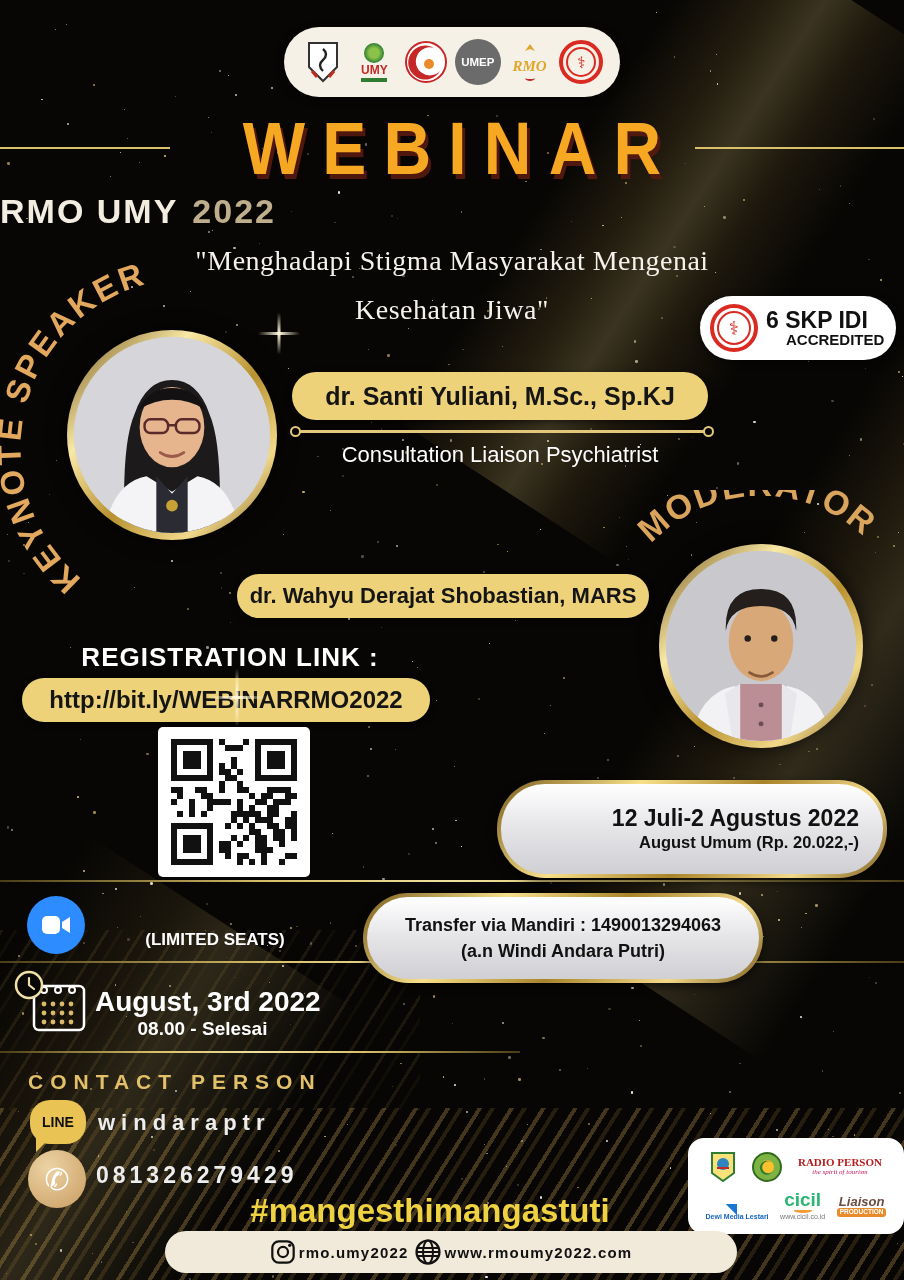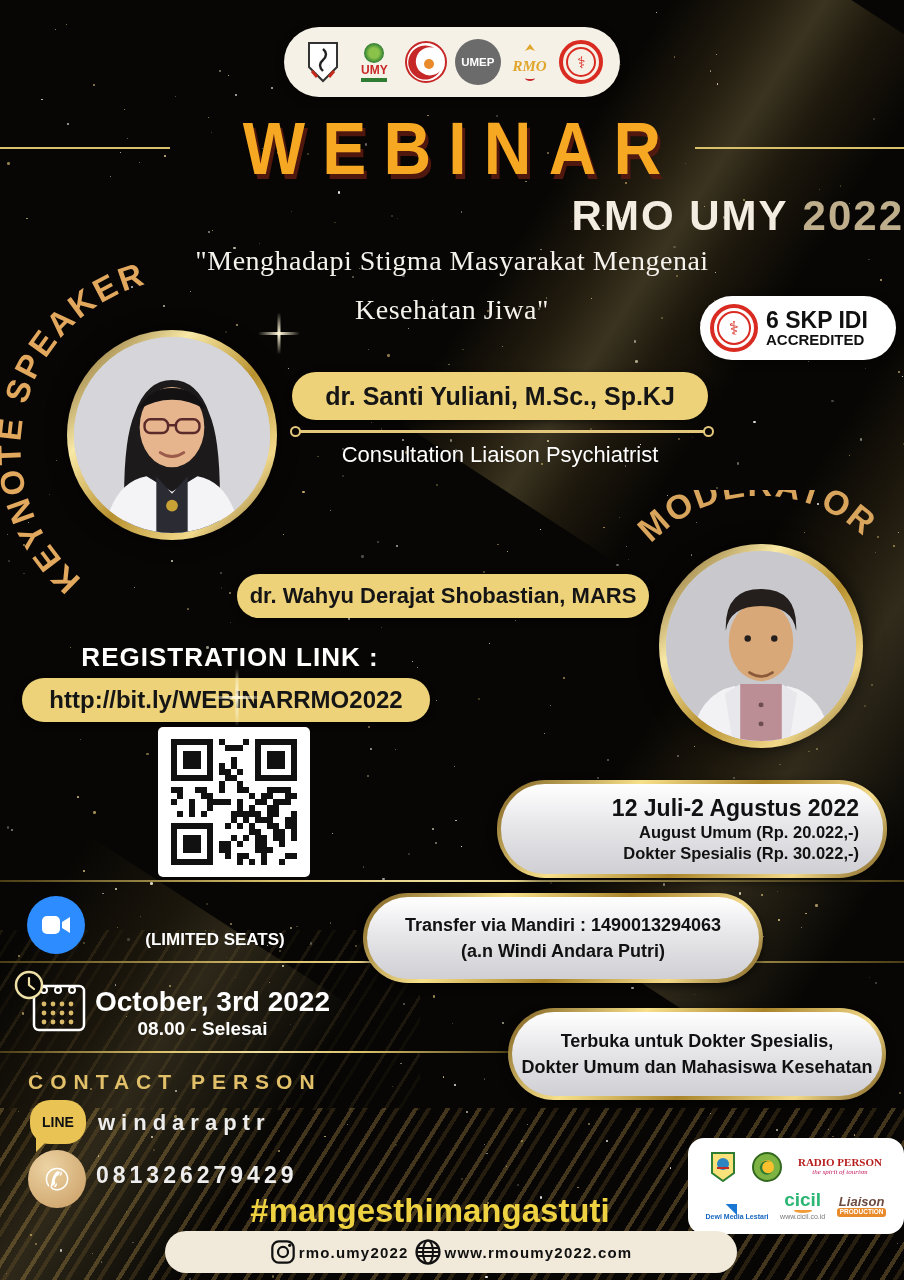--- a/index.html
+++ b/index.html
@@ -24,32 +24,32 @@
   .logo-strip{ position:absolute; left:284px; top:27px; width:336px; height:70px;
     background:#F6F1E6; border-radius:35px; display:flex; align-items:center;
     justify-content:space-evenly; padding:0 10px; box-shadow:0 2px 8px rgba(0,0,0,.5); }
   .mini-logo{ width:46px; height:46px; display:flex; flex-direction:column; align-items:center; justify-content:center; font-weight:800; }
 
   .gold-line{ position:absolute; height:2px; background:#D9C06A; }
 
   .title{ position:absolute; left:0; right:0; top:106px; text-align:center;
     font-size:66px; font-weight:800; color:#F7A823; letter-spacing:.26em; padding-left:.26em;
     text-shadow:3px 4px 0 rgba(88,26,16,.9); transform:scaleY(1.12); transform-origin:top; }
-  .subtitle{ position:absolute; left:0; right:0; top:192px; text-align:right; font-weight:800; font-size:42px; letter-spacing:2px; }
+  .subtitle{ position:absolute; left:0; right:0; top:192px; text-align:left; font-weight:800; font-size:34px; letter-spacing:2px; }
   .subtitle .org{ color:#F2EDE0; } .subtitle .year{ color:#BFAE8C; margin-left:14px; }
   .quote{ position:absolute; left:0; right:0; top:236px; text-align:center;
     font-family:"Liberation Serif","DejaVu Serif",serif; font-size:28px; color:#F5F2EC; line-height:49px; letter-spacing:.5px; }
 
   .skp-badge{ position:absolute; left:700px; top:296px; width:196px; height:64px; background:#fff;
     border-radius:32px; display:flex; align-items:center; gap:8px; padding:0 10px; box-shadow:0 2px 8px rgba(0,0,0,.5); }
   .idi-ring{ width:48px; height:48px; border-radius:50%; border:4px solid #D92B21; display:flex; align-items:center; justify-content:center; flex:0 0 auto; }
   .idi-ring .inner{ width:34px; height:34px; border-radius:50%; border:2px solid #D92B21; display:flex; align-items:center; justify-content:center; color:#D92B21; font-size:19px; }
   .skp-text{ color:#111; line-height:1.05; }
   .skp-text .l1{ font-size:23px; font-weight:800; }
-  .skp-text .l2{ font-size:15px; font-weight:800; }
+  .skp-text .l2{ font-size:15px; font-weight:800;margin-left:20px; }
 
   .curved-svg{ position:absolute; pointer-events:none; }
   .photo-ring{ position:absolute; border-radius:50%; padding:7px;
     background:linear-gradient(135deg,#6d4f16,#f9e9a6 30%,#b8912f 55%,#f2d98a 78%,#6d4f16);
     box-shadow:0 0 20px rgba(0,0,0,.65); }
   .photo-ring .ph{ width:100%; height:100%; border-radius:50%; overflow:hidden; background:#cfcfd3; }
 
   .gold-pill{ position:absolute; background:#EDD27A; border-radius:24px; color:#151515;
     font-weight:800; display:flex; align-items:center; justify-content:center; box-shadow:0 2px 6px rgba(0,0,0,.55); }
 
@@ -804,21 +804,20 @@
         <rect x="0" y="84" width="42" height="42" fill="#111"></rect>
         <rect x="6" y="90" width="30" height="30" fill="#fff"></rect>
         <rect x="12" y="96" width="18" height="18" fill="#111"></rect>
       </svg>
   </div>
 
   <div class="gold-border-pill" style="left:497px;top:780px;width:390px;height:98px;">
     <div class="silver price-inner">
       <div class="dates">12 Juli-2 Agustus 2022</div>
       <div class="item">August Umum (Rp. 20.022,-)</div>
-      <div class="item">Dokter Spesialis (Rp. 30.022,-)</div>
     </div>
   </div>
 
   <div class="sep" style="top:880px;"></div>
 
   <div class="zoom-icon">
     <svg width="30" height="24" viewBox="0 0 30 24">
         <rect x="1" y="3" width="18" height="18" rx="5" fill="#fff"></rect>
         <path d="M21 9 l8-5 v16 l-8-5z" fill="#fff"></path>
       </svg>
@@ -851,29 +850,23 @@
           <circle cx="57" cy="43" r="2.4"></circle>
         <circle cx="30" cy="52" r="2.4"></circle>
           <circle cx="39" cy="52" r="2.4"></circle>
           <circle cx="48" cy="52" r="2.4"></circle>
           <circle cx="57" cy="52" r="2.4"></circle>
       </g>
       <circle cx="15" cy="15" r="13" fill="#070604" stroke="#EFE0A8" stroke-width="2.5"></circle>
       <path d="M15 8 v7 l5 4" fill="none" stroke="#EFE0A8" stroke-width="2.2" stroke-linecap="round"></path>
     </svg>
   </div>
-  <div class="evt-label" style="left:95px;top:986px;font-size:28px;">October, 3rd 2022</div>
+  <div class="evt-label" style="left:95px;top:986px;font-size:28px;">August, 3rd 2022</div>
   <div class="evt-label" style="left:95px;top:1018px;width:215px;text-align:center;font-size:19px;">08.00 - Selesai</div>
 
-  <div class="gold-border-pill" style="left:508px;top:1008px;width:378px;height:92px;">
-    <div class="silver center-col" style="font-size:18px;font-weight:700;line-height:26px;">
-      <div>Terbuka untuk Dokter Spesialis,</div>
-      <div>Dokter Umum dan Mahasiswa Kesehatan</div>
-    </div>
-  </div>
 
   <div class="sep" style="top:1051px;width:520px;"></div>
 
   <div class="contact-heading">CONTACT PERSON</div>
   <div class="line-icon">
     <span>LINE</span>
   </div>
   <div class="contact-value" style="left:98px;top:1110px;font-size:22px;letter-spacing:6px;">windaraptr</div>
   <div class="wa-icon">✆</div>
   <div class="contact-value" style="left:96px;top:1162px;font-size:23px;letter-spacing:4px;">081326279429</div>

